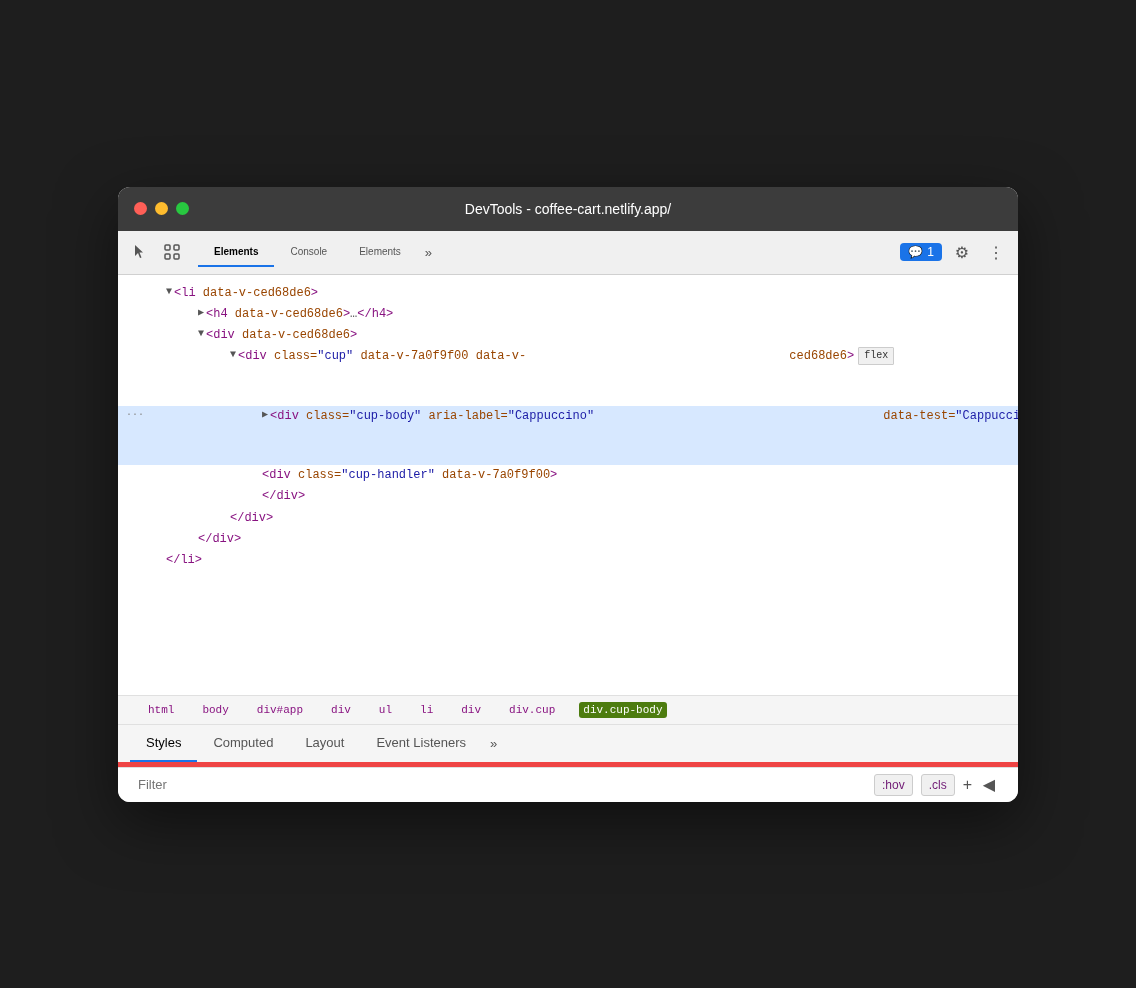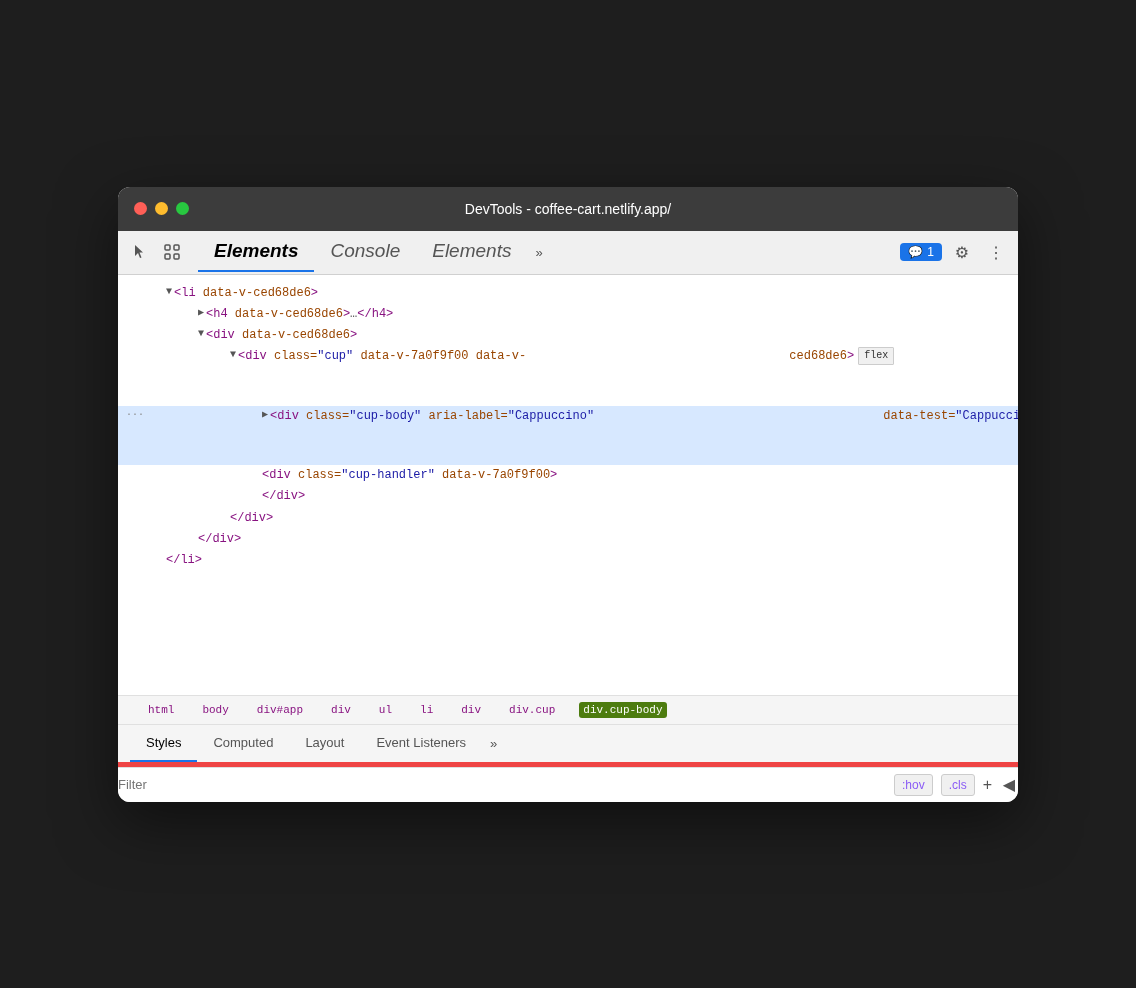--- a/index.html
+++ b/index.html
@@ -76,26 +76,25 @@
 
     .toolbar-tabs {
       display: flex;
       align-items: center;
       gap: 0;
       flex: 1;
       padding-left: 8px;
     }
     .toolbar-tab {
       padding: 8px 16px;
-      font-size: 19px;
+      font-size: 10px;
       color: #555;
       cursor: pointer;
       border-bottom: 2px solid transparent;
       white-space: nowrap;
-      font-style: italic;
     }
     .toolbar-tab.active {
       color: #000;
       font-weight: 600;
       border-bottom: 2px solid #1a73e8;
     }
     .toolbar-more {
       padding: 8px 8px;
       font-size: 13px;
       color: #555;
@@ -249,36 +248,36 @@
       cursor: pointer;
       font-size: 13px;
     }
 
     
     .filter-bar {
       display: flex;
       align-items: center;
       border-top: 1px solid #e0e0e0;
       background: #fff;
-      padding: 6px 0;
+      padding: 6px 20px;
       gap: 8px;
     }
     .filter-input {
       flex: 1;
       border: none;
       outline: none;
       font-size: 13px;
       color: #333;
       background: transparent;
       font-family: -apple-system, sans-serif;
     }
     .filter-btn {
       padding: 3px 7px;
       font-size: 12px;
-      color: #8b5cf6;
+      color: #701a75;
       cursor: pointer;
       border-radius: 3px;
       background: #f0f0f0;
       border: 1px solid #ccc;
     }
     .filter-plus {
       font-size: 16px;
       color: #555;
       cursor: pointer;
     }

